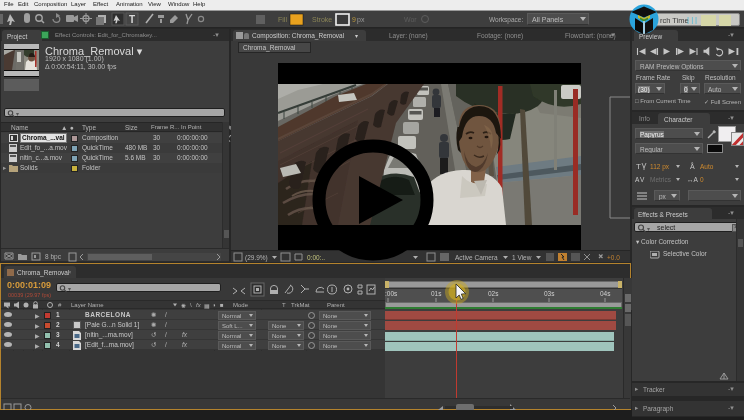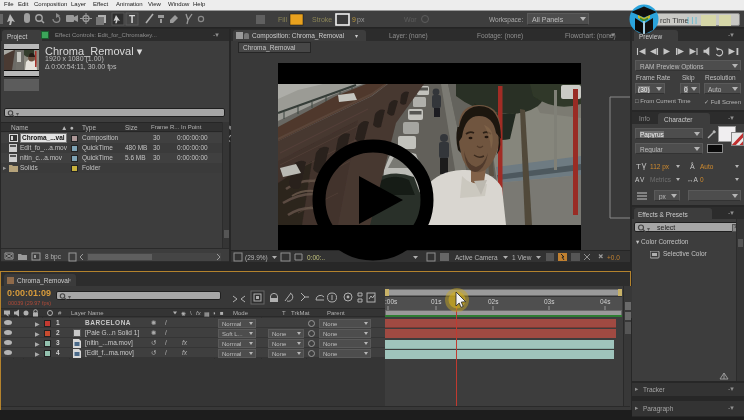--- a/index.html
+++ b/index.html
@@ -551,21 +551,21 @@
       <span class="txt itxt" style="left:96px;top:2px;font-size:7px;">-▾</span>
     </div>
 
     <div class="abs" style="left:0;top:372px;width:112px;height:15px;background:#333;">
       <span class="txt" style="left:3px;top:3px;font-size:6.5px;color:#8f8f8f;">▸</span>
       <span class="txt" style="left:11px;top:4px;font-size:6.5px;color:#a5a5a5;">Paragraph</span>
       <span class="txt itxt" style="left:96px;top:3px;font-size:7px;">-▾</span>
     </div>
   </div>
 
-  <div id="timeline" class="abs" style="left:0;top:271px;width:631px;height:147px;background:#2d2d2d;border:1px solid #b4832d;">
+  <div id="timeline" class="abs" style="left:0;top:263px;width:631px;height:147px;background:#2d2d2d;border:1px solid #b4832d;">
 
     <div class="tab" style="left:3px;top:2px;width:72px;height:12px;background:#3b3b3b;">
       <span class="abs" style="left:3px;top:3px;width:7px;height:7px;background:#8f6a4a;"></span>
       <span class="txt" style="left:13px;top:3px;font-size:6.5px;">Chroma_Removal</span>
       <span class="txt" style="left:64px;top:3px;font-size:6px;color:#888;">×</span>
     </div>
 
     <div class="abs" style="left:0;top:14px;width:631px;height:32px;background:#383838;">
       <span class="txt" style="left:6px;top:2px;font-size:9px;font-weight:bold;color:#d79b3b;">0:00:01:09</span>
       <span class="txt" style="left:7px;top:14px;font-size:5.5px;color:#b04a38;">00039 (29.97 fps)</span>

